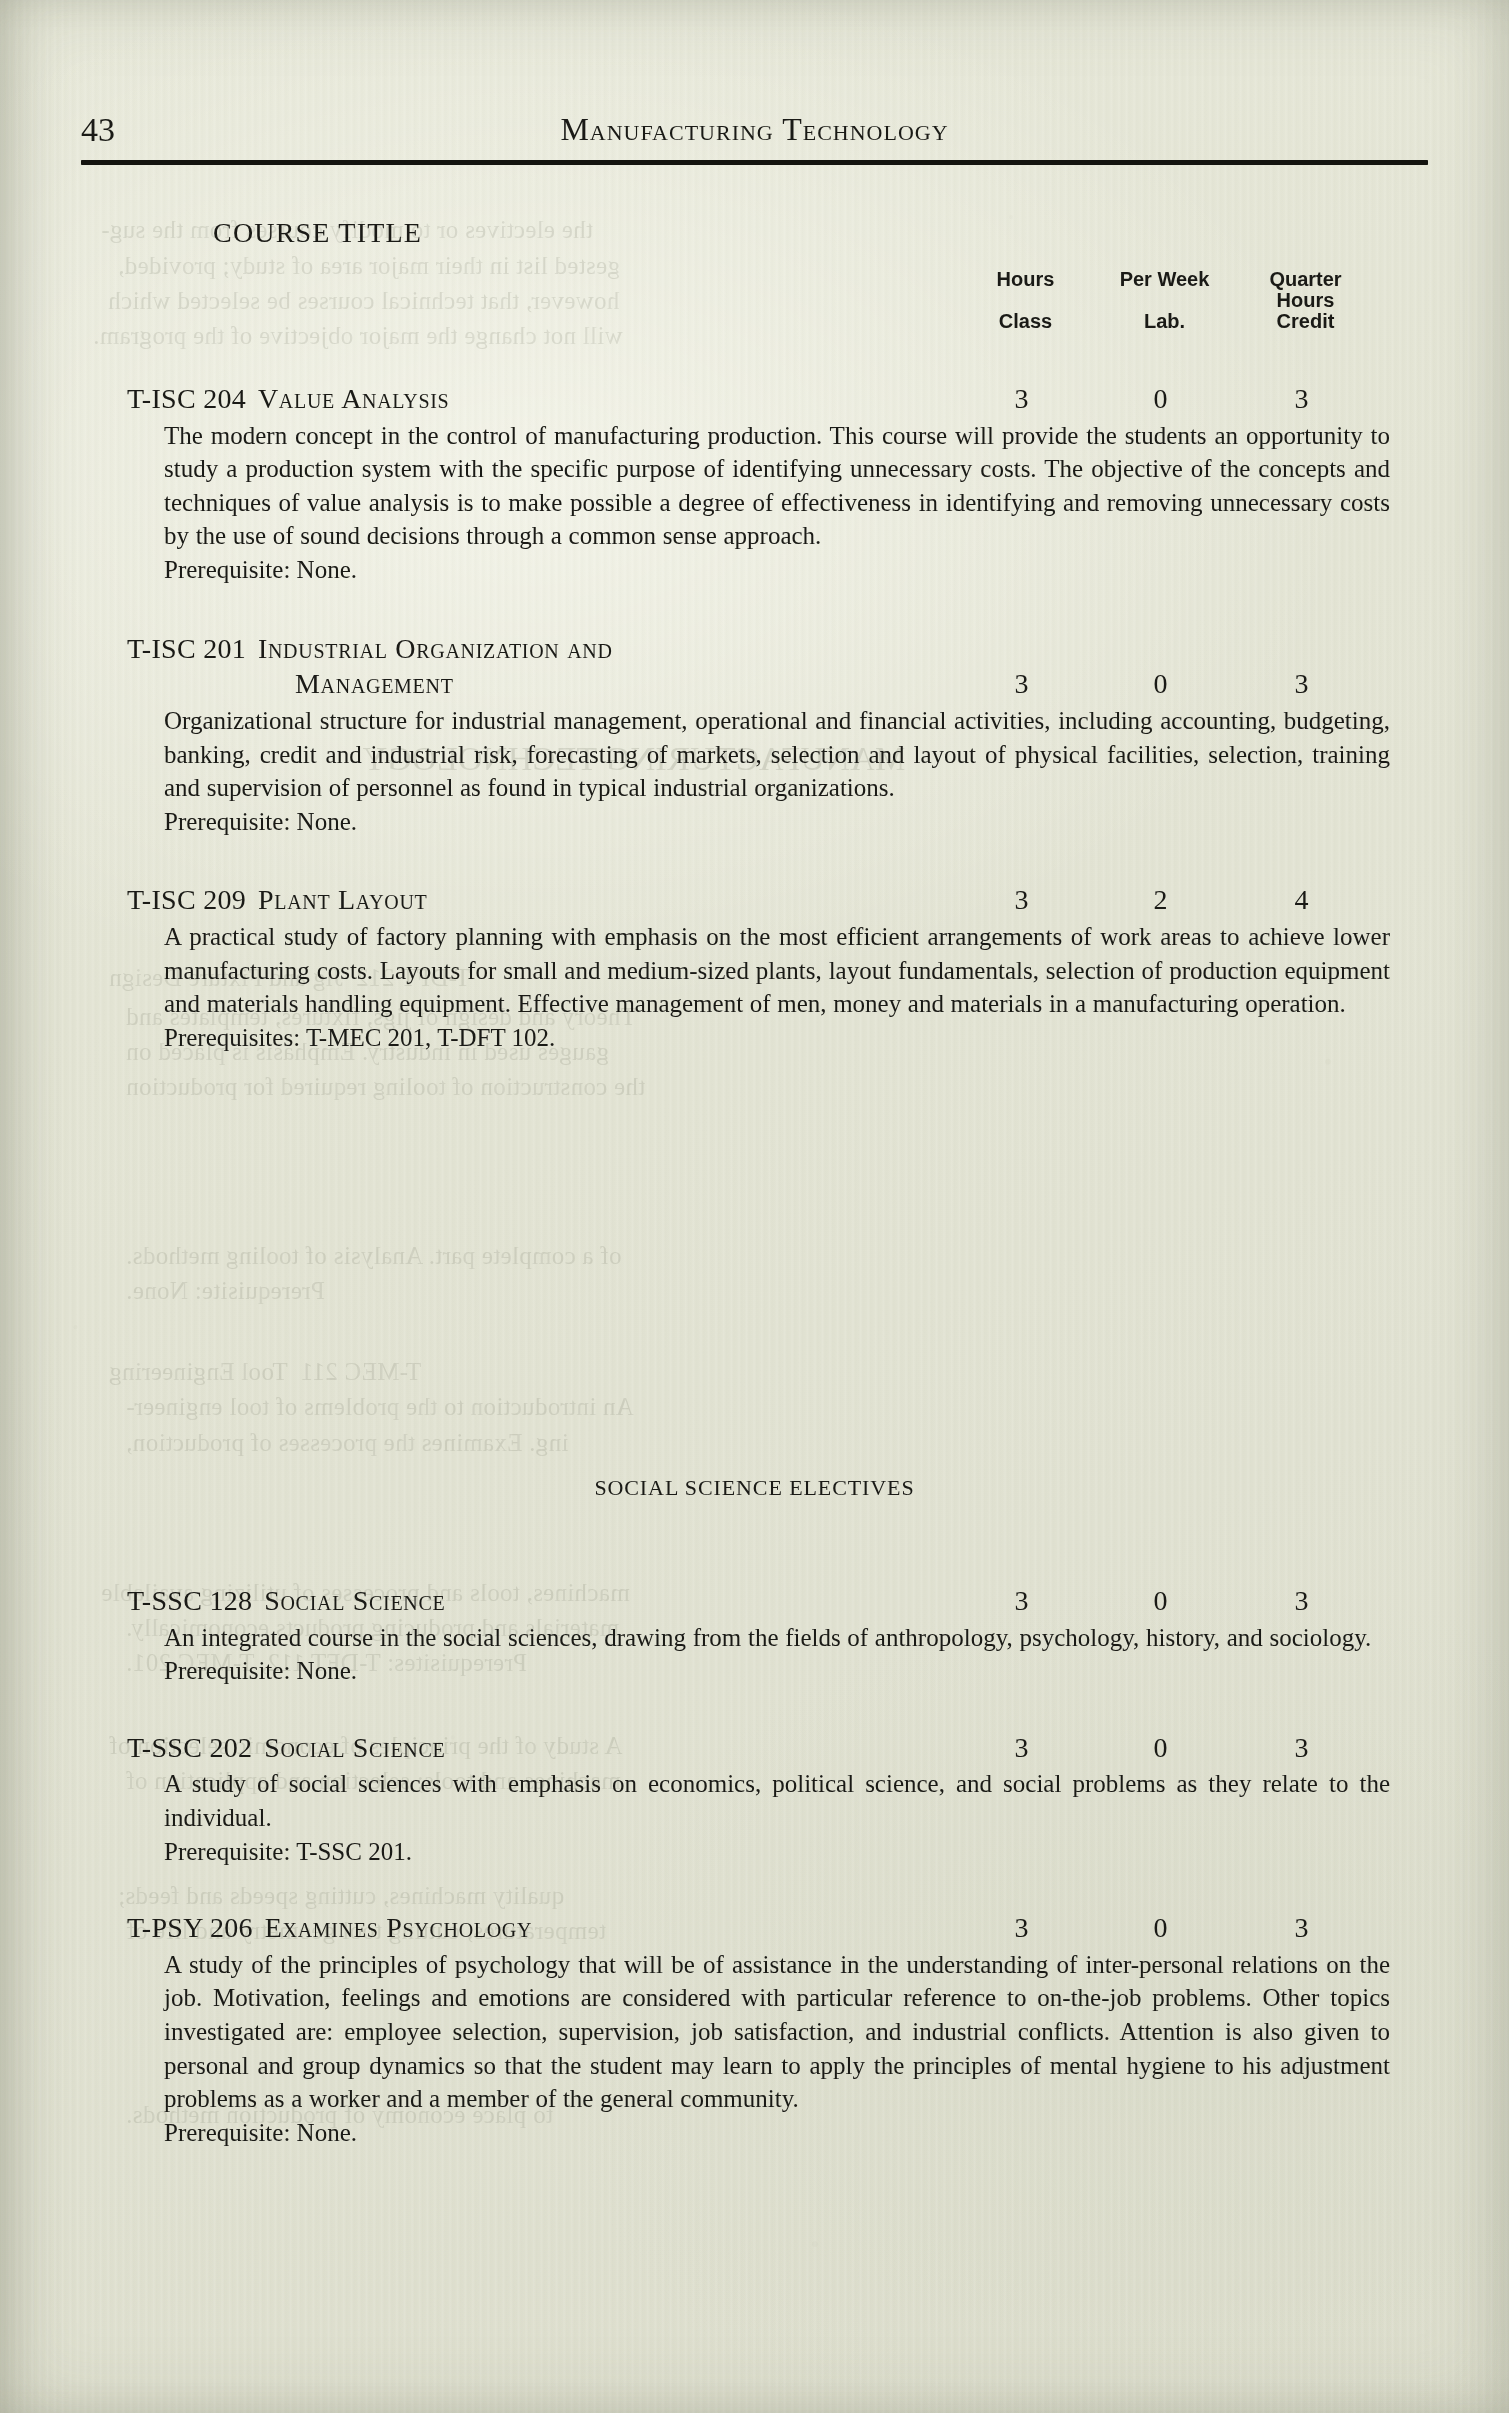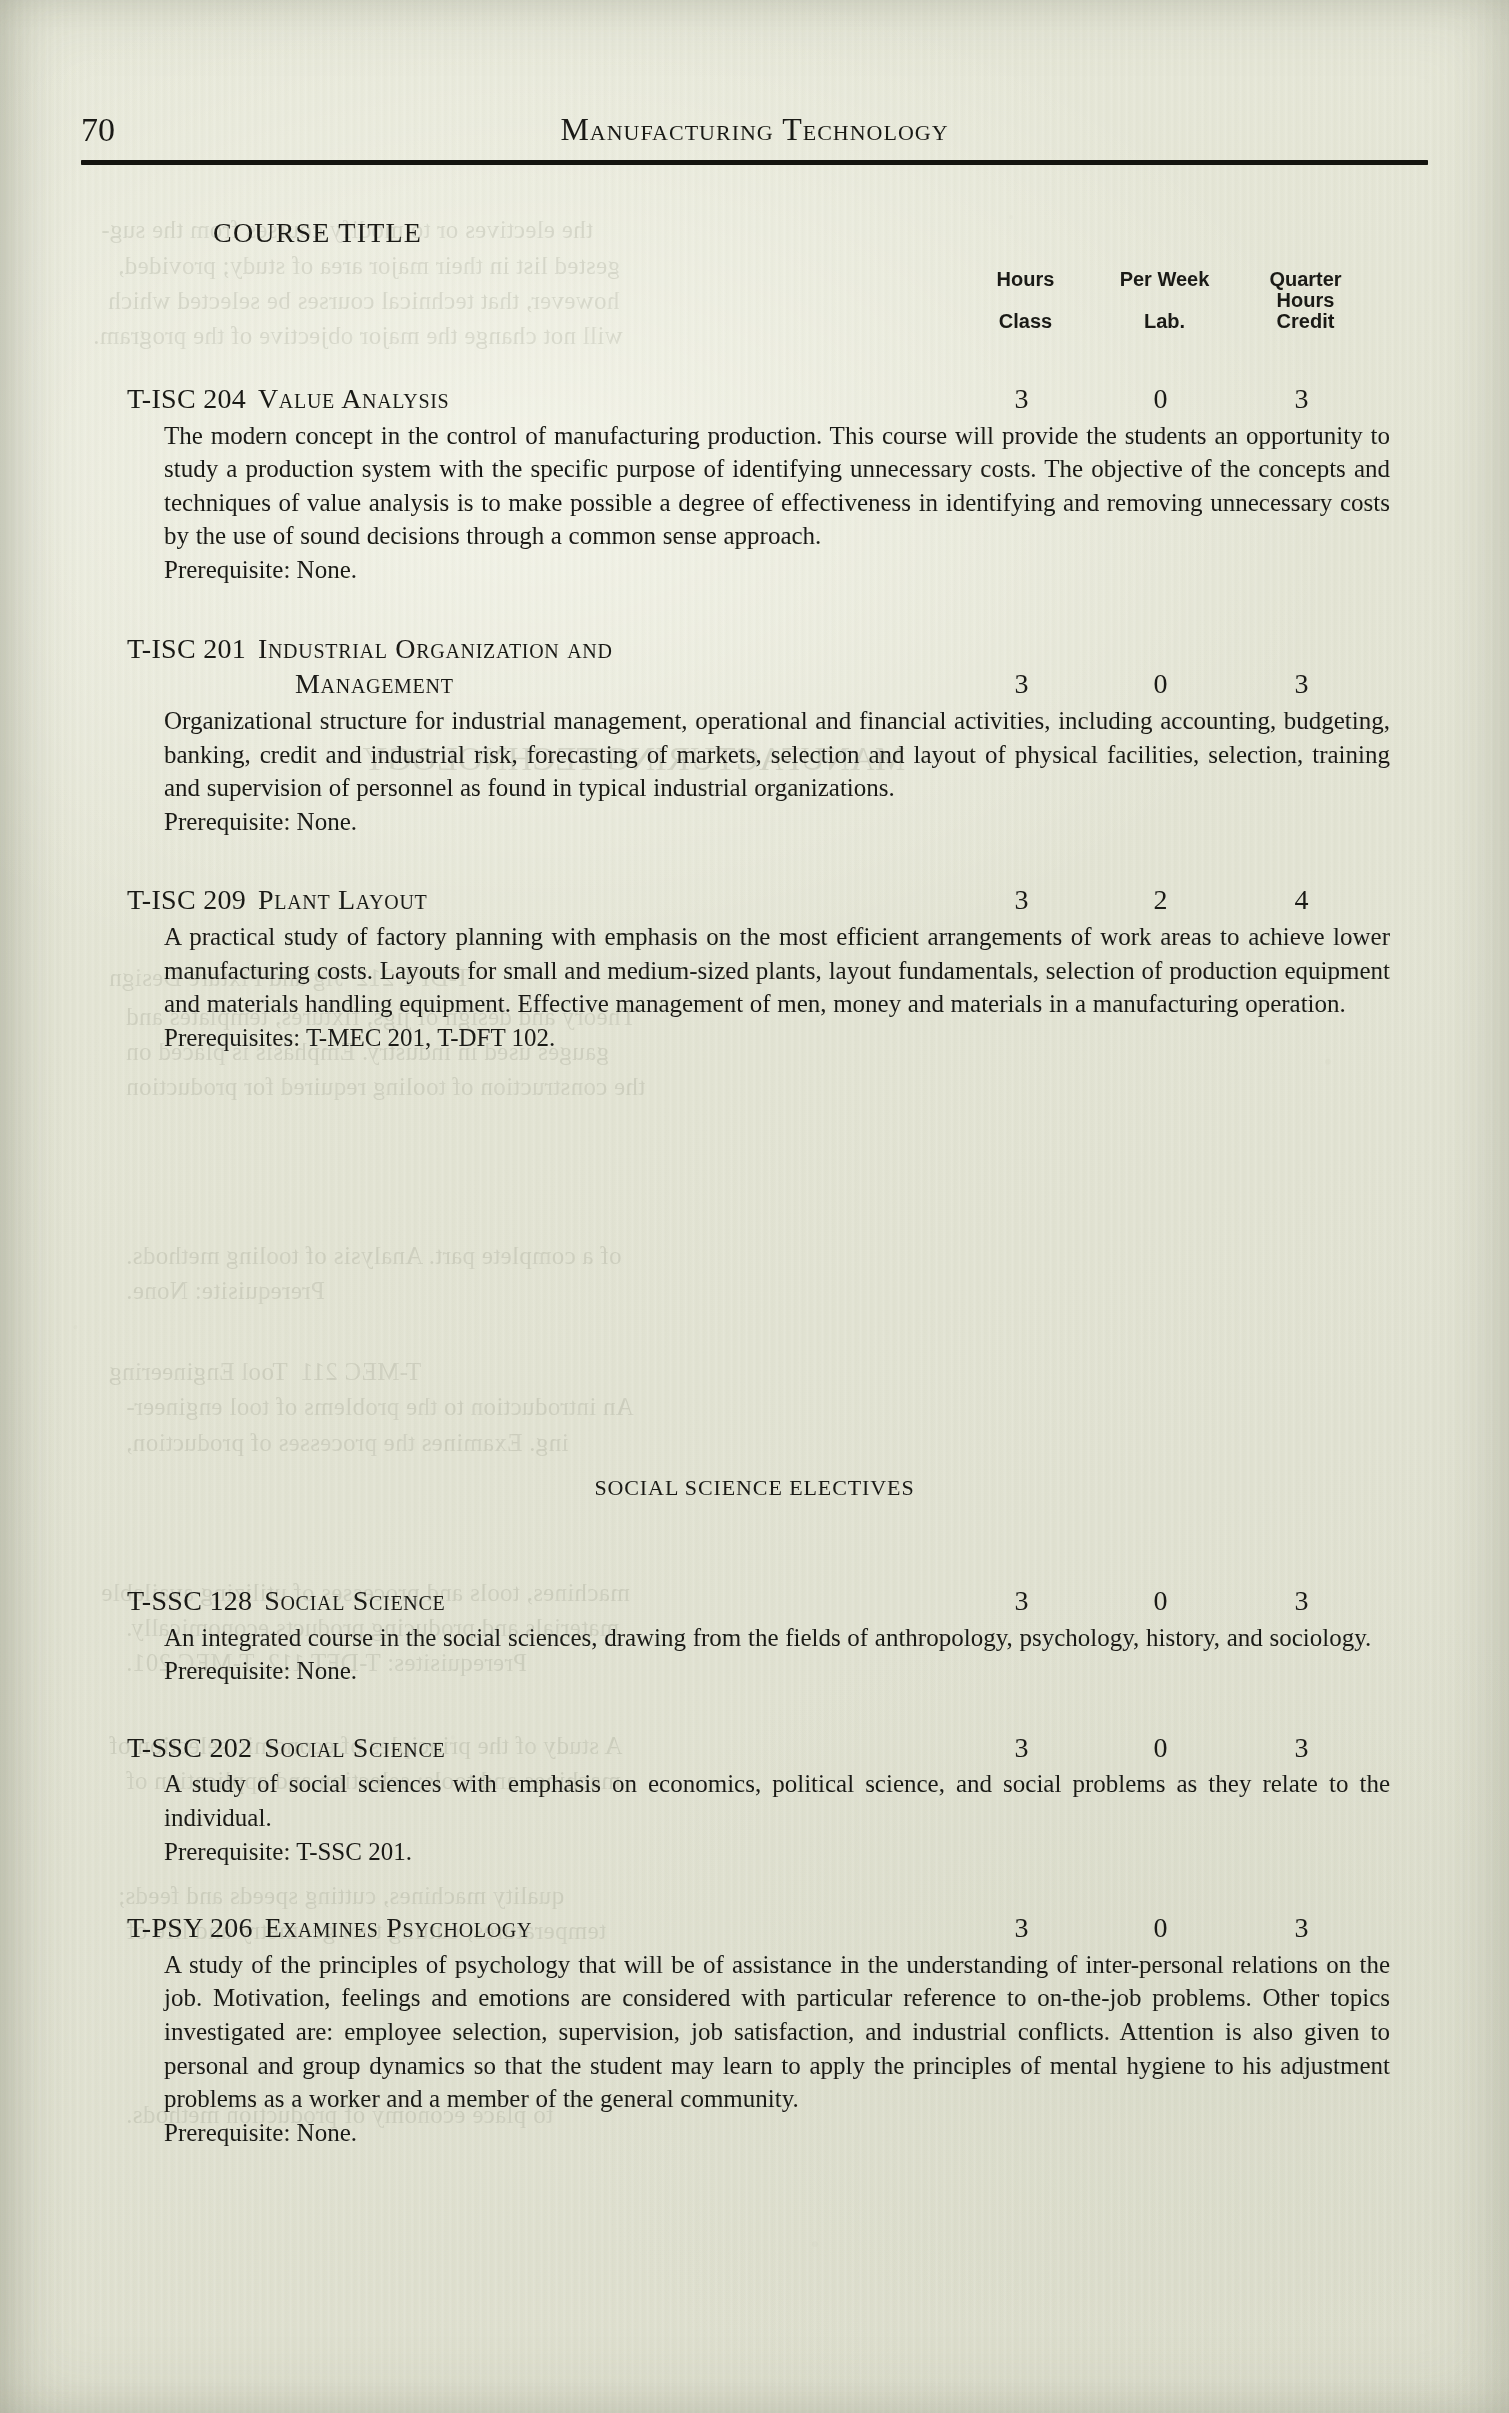--- a/index.html
+++ b/index.html
@@ -260,21 +260,21 @@
     <div class="bleed" style="left:126px; top:1913px; font-size:25px; line-height:35px;">temperatures, cutting tool geometry and life of</div>
     <div class="bleed" style="left:126px; top:2097px; font-size:25px; line-height:35px;">to place economy of production methods.</div>
   </div>
 
   <div class="grain"></div>
   <div class="fibers"></div>
 
   <div class="content">
 
     <div class="runhead">
-      <div class="folio">70</div>
+      <div class="folio">43</div>
       <div class="runtitle">Manufacturing Technology</div>
       <div class="rule"></div>
     </div>
 
     <div class="course-title-head">COURSE TITLE</div>
 
     <div class="hours-head">
       <div class="hh-row">
         <div class="hh-c1">Hours</div>
         <div class="hh-c2">Per Week</div>

